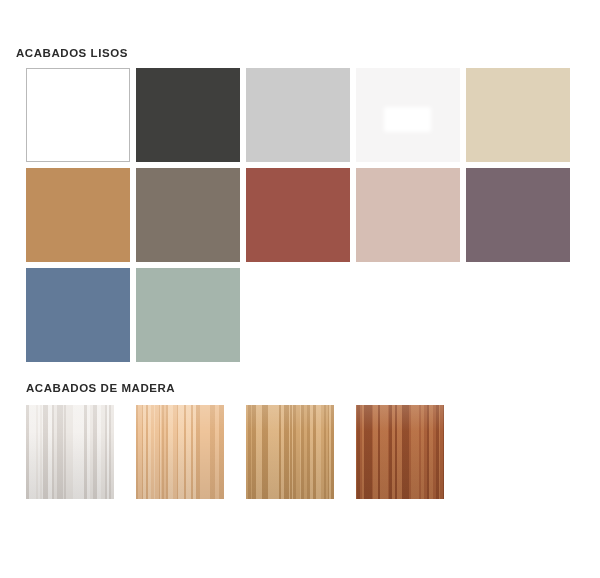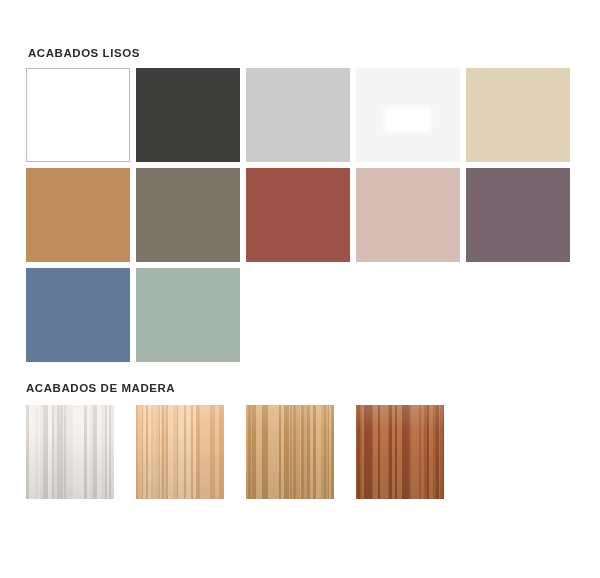--- a/index.html
+++ b/index.html
@@ -33,21 +33,21 @@
 
   
   #solid-finishes-section {
     position: absolute;
     left: 0;
     top: 0;
     width: 600px;
   }
   #solid-finishes-title {
     position: absolute;
-    left: 28px;
+    left: 16px;
     top: 48px;
   }
   #solid-swatch-grid {
     position: absolute;
     left: 26px;
     top: 68px;
     width: 556px;
   }
   .swatch-row {
     display: flex;

